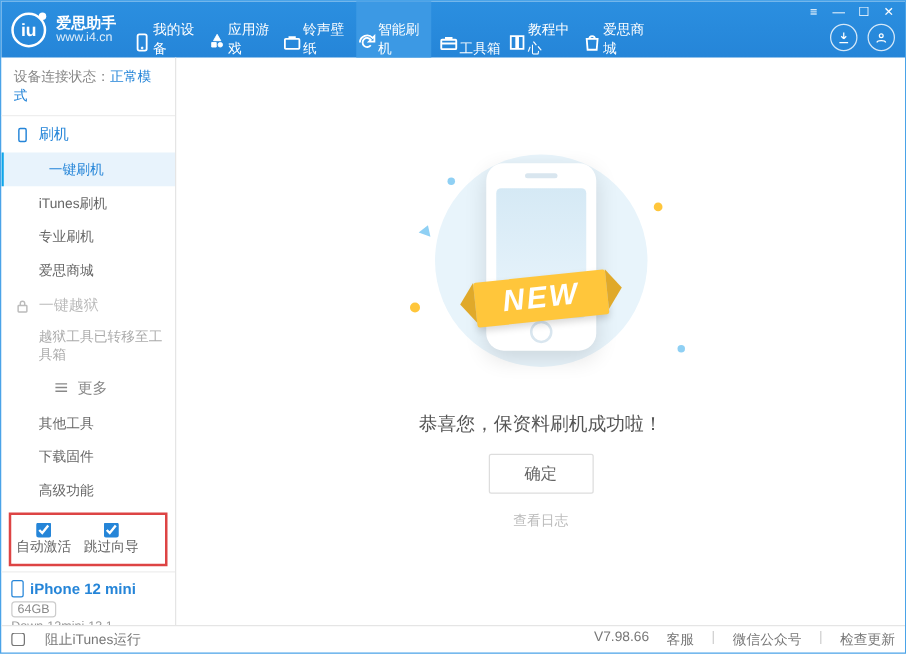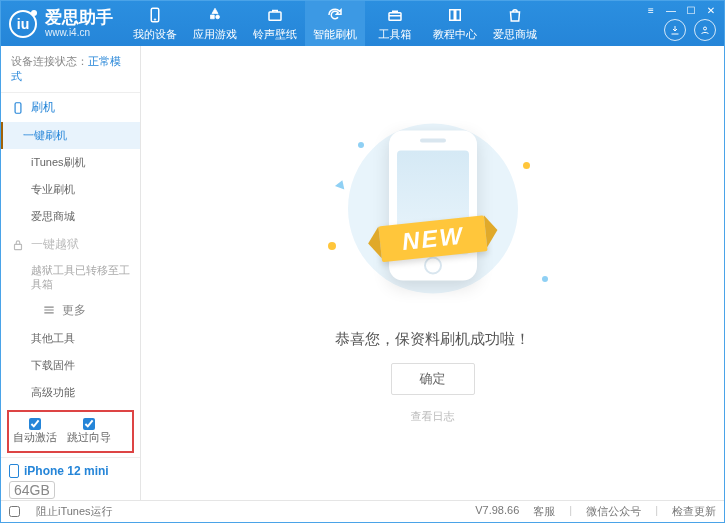--- a/index.html
+++ b/index.html
@@ -3,51 +3,51 @@
 <meta charset="utf-8">
 <style>
 * { margin: 0; padding: 0; box-sizing: border-box; font-family: "Microsoft YaHei", Arial, sans-serif; }
 body { background: #fff; }
 .window { width: 725px; height: 523px; border: 1px solid #4aa3e8; position: relative; overflow: hidden; }
 .titlebar { height: 45px; background: linear-gradient(#2b8fe0,#2585d8); display: flex; align-items: center; color: #fff; }
 .logo-wrap { display: flex; align-items: center; padding: 0 12px 0 8px; }
 .logo-circle { width: 28px; height: 28px; border: 2px solid #fff; border-radius: 50%; display: flex; align-items: center; justify-content: center; font-weight: bold; font-size: 14px; color:#fff; position: relative; }
 .logo-circle::after { content:""; position:absolute; right:-2px; top:-2px; width:6px; height:6px; background:#fff; border-radius:50%; }
 .logo-text { margin-left: 8px; }
-.logo-text .name { font-size: 17px; font-weight: bold; line-height: 1; }
+.logo-text .name { font-size: 12px; font-weight: bold; line-height: 1; }
 .logo-text .url { font-size: 10px; opacity: .85; line-height: 1; margin-top:2px;}
 .nav { display: flex; flex: 1; height: 100%; }
-.nav-item { width: 60px; display: flex; flex-direction: column; align-items: center; justify-content: center; font-size: 11px; cursor: pointer; }
+.nav-item { width: 60px; display: flex; flex-direction: row; align-items: flex-end; justify-content: center; font-size: 11px; cursor: pointer; }
 .nav-item.active { background: #3c99e4; }
 .nav-icon { width: 18px; height: 18px; margin-bottom: 3px; fill: #fff; stroke:#fff; }
 .win-controls { position: absolute; right: 4px; top: 2px; display: flex; gap: 2px; }
 .win-btn { width: 18px; height: 14px; color:#fff; font-size:10px; display:flex; align-items:center; justify-content:center; cursor:pointer; }
 .right-circles { position:absolute; right:8px; top:18px; display:flex; gap:8px; }
 .circ-btn { width:22px; height:22px; border:1.5px solid rgba(255,255,255,.8); border-radius:50%; display:flex; align-items:center; justify-content:center; cursor:pointer; }
 .circ-btn svg { width:12px; height:12px; stroke:#fff; fill:none; stroke-width:2; }
 
 .body { display:flex; height: calc(100% - 45px - 22px); }
 .sidebar { width: 140px; border-right: 1px solid #e5e5e5; font-size: 12px; color:#555; overflow:hidden; display:flex; flex-direction:column; }
 .conn-status { padding: 8px 10px; font-size: 11px; color:#888; border-bottom:1px solid #eee; }
 .conn-status .val { color:#2585d8; }
 .side-group-hdr { display:flex; align-items:center; gap:6px; padding:6px 10px; color:#2585d8; }
 .side-group-hdr.locked { color:#bbb; }
 .side-group-hdr.more { color:#888;padding-left:41px; }
 .gh-icon { width:14px; height:14px; }
 .side-item { padding:6px 10px 6px 30px; cursor:pointer; color:#666; font-size:11px; }
-.side-item.active { background:#e8f3fc; color:#2585d8; border-left:2px solid #a16207; padding-left:20px; }
+.side-item.active { background:#e8f3fc; color:#2585d8; border-left:2px solid #0ea5e9; padding-left:36px; }
 .side-note { padding:4px 10px 4px 30px; color:#aaa; font-size:11px; line-height:1.3; }
 .spacer { flex:1; }
 .chk-row { border:2px solid #d44; margin:4px 6px; padding:6px 4px; display:flex; gap:10px; align-items:center; }
 .chk { display:flex; align-items:center; gap:0; font-size:11px; color:#666;flex-direction:column; }
 .chk input { accent-color:#2585d8; width:12px; height:12px; }
 .device-box { padding:6px 8px 8px; border-top:1px solid #eee; }
 .device-line { display:flex; align-items:center; gap:5px; color:#2585d8; font-size:12px; font-weight:bold; }
 .dev-icon { width:10px; height:14px; border:1.5px solid #2585d8; border-radius:2px; }
-.badge { display:inline-block; border:1px solid #ccc; border-radius:3px; font-size:14px; padding:0 4px; color:#888; margin-top:3px; }
+.badge { display:inline-block; border:1px solid #ccc; border-radius:3px; font-size:10px; padding:0 4px; color:#888; margin-top:3px; }
 .dev-sub { font-size:10px; color:#999; margin-top:2px; }
 
 .main { flex:1; display:flex; flex-direction:column; align-items:center; justify-content:center; position:relative; }
 .illus { width:230px; height:190px; position:relative; }
 .ill-circle { position:absolute; left:50%; top:50%; width:170px; height:170px; border-radius:50%; background:#e8f4fb; transform:translate(-50%,-55%); }
 .ill-phone { position:absolute; left:50%; top:48%; transform:translate(-50%,-55%); width:88px; height:150px; background:#fff; border-radius:14px; box-shadow:0 6px 18px rgba(0,0,0,.12); }
 .ill-phone::before { content:""; position:absolute; top:8px; left:50%; transform:translateX(-50%); width:26px; height:4px; background:#d9e6ef; border-radius:3px; }
 .ill-phone::after { content:""; position:absolute; bottom:6px; left:50%; transform:translateX(-50%); width:14px; height:14px; border:2px solid #d9e6ef; border-radius:50%; }
 .ill-phone .screen { position:absolute; top:20px; left:8px; right:8px; bottom:26px; background:linear-gradient(#d5e9f5,#eaf5fc); border-radius:4px; }
 .ill-banner { position:absolute; left:50%; top:56%; transform:translate(-50%,-20%) rotate(-6deg); background:#ffc63b; color:#fff; font-weight:900; font-size:24px; letter-spacing:2px; padding:4px 22px; box-shadow:0 3px 6px rgba(0,0,0,.15); font-style:italic; border-radius:2px; }

